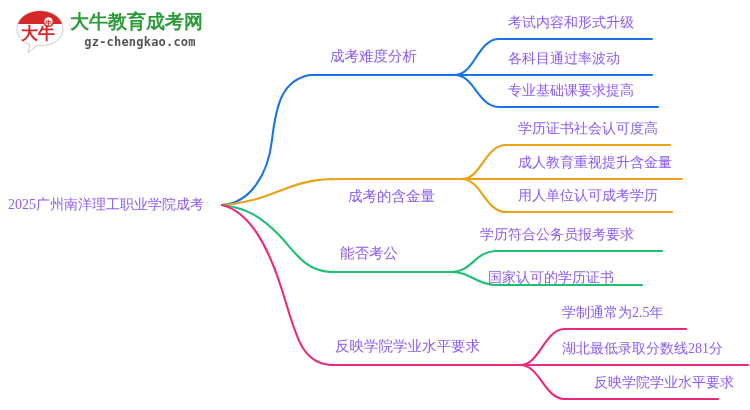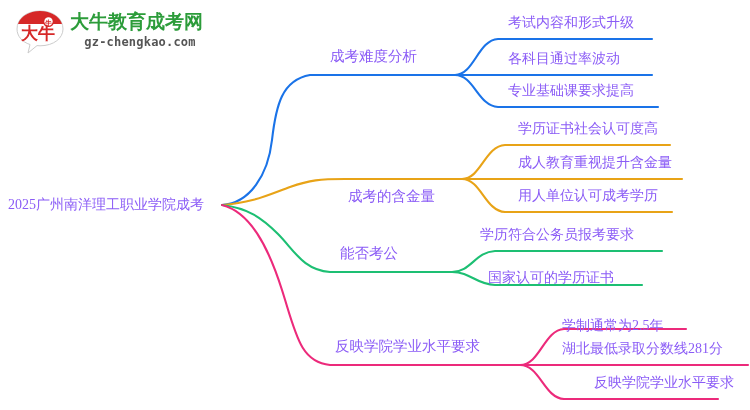--- a/index.html
+++ b/index.html
@@ -150,17 +150,17 @@
   <div class="node-label branch-label" style="left:348px; top:140px;margin-top:48px;">成考的含金量</div>
   <div class="node-label leaf-label" style="left:518px; top:120px;">学历证书社会认可度高</div>
   <div class="node-label leaf-label" style="left:518px; top:154px;">成人教育重视提升含金量</div>
   <div class="node-label leaf-label" style="left:518px; top:187px;">用人单位认可成考学历</div>
 
   <div class="node-label branch-label" style="left:340px; top:245px;">能否考公</div>
   <div class="node-label leaf-label" style="left:480px; top:226px;">学历符合公务员报考要求</div>
   <div class="node-label leaf-label" style="left:488px; top:269px;">国家认可的学历证书</div>
 
   <div class="node-label branch-label" style="left:335px; top:338px;">反映学院学业水平要求</div>
-  <div class="node-label leaf-label" style="left:562px; top:317px;text-align:right;">学制通常为2.5年</div>
+  <div class="node-label leaf-label" style="left:562px; top:304px;text-align:right;">学制通常为2.5年</div>
   <div class="node-label leaf-label" style="left:562px; top:340px;">湖北最低录取分数线281分</div>
   <div class="node-label leaf-label" style="left:562px; top:374px;margin-left:32px;">反映学院学业水平要求</div>
 
 </div>
 
 </body></html>

